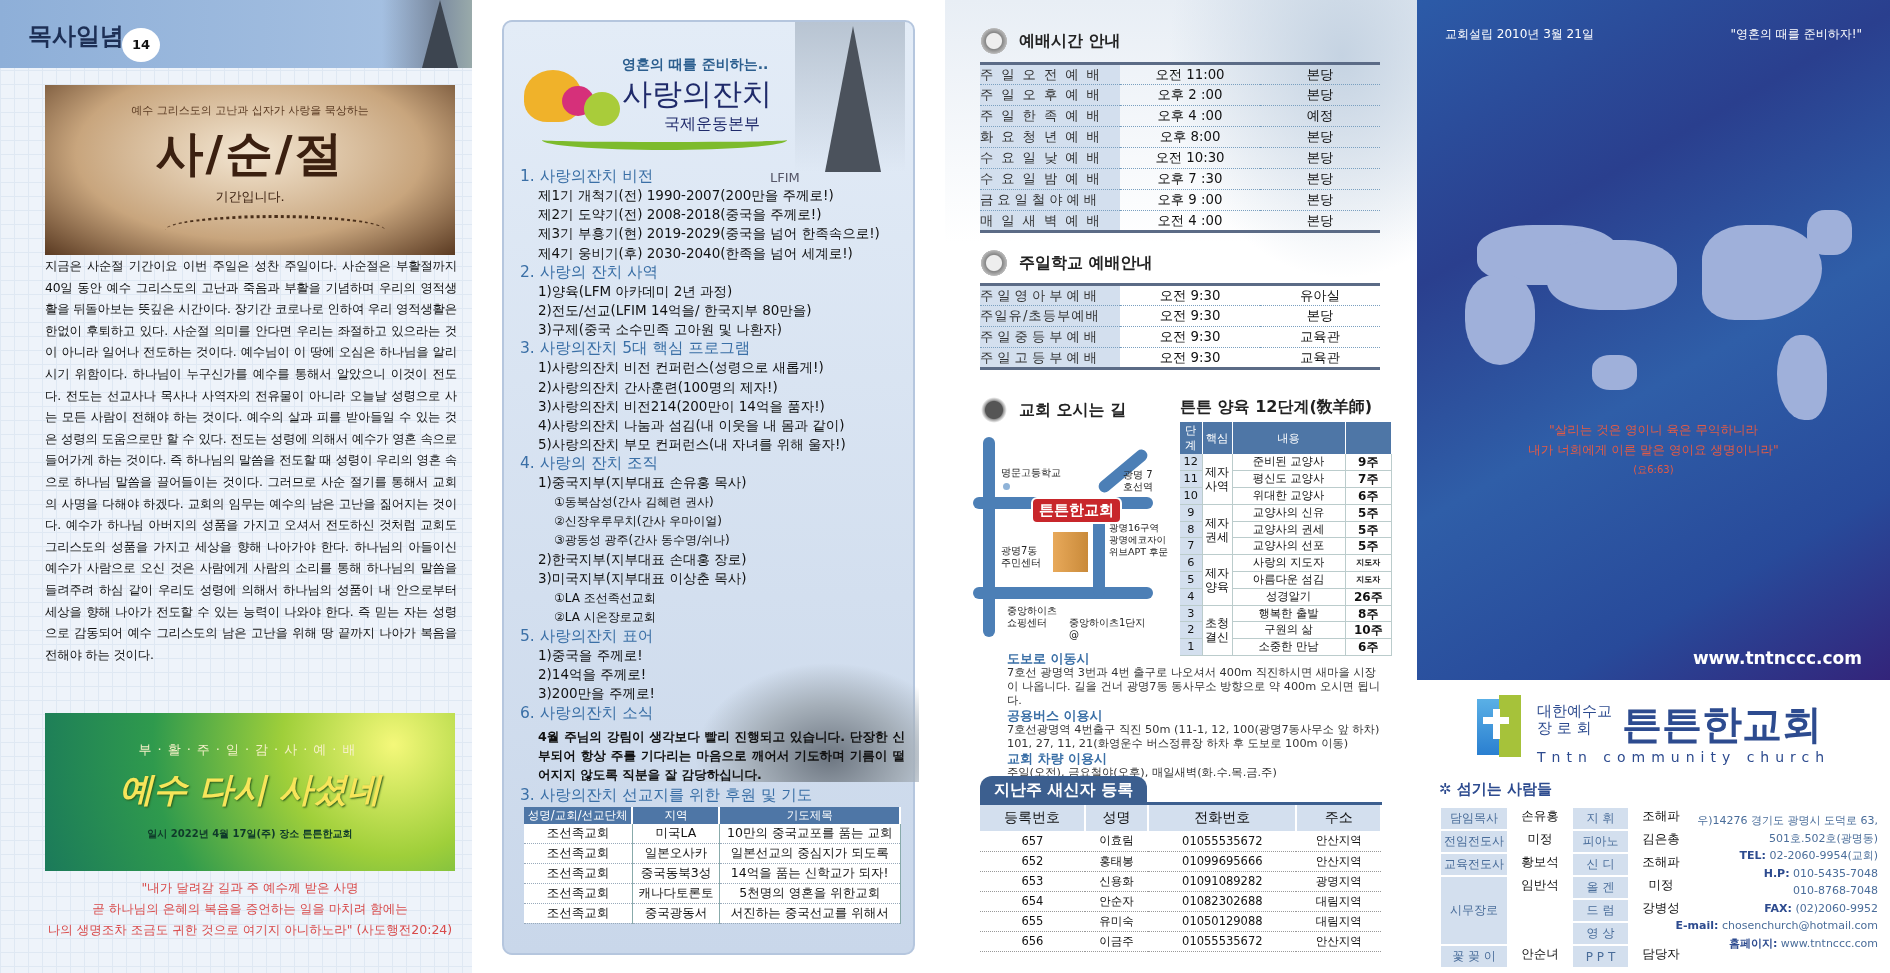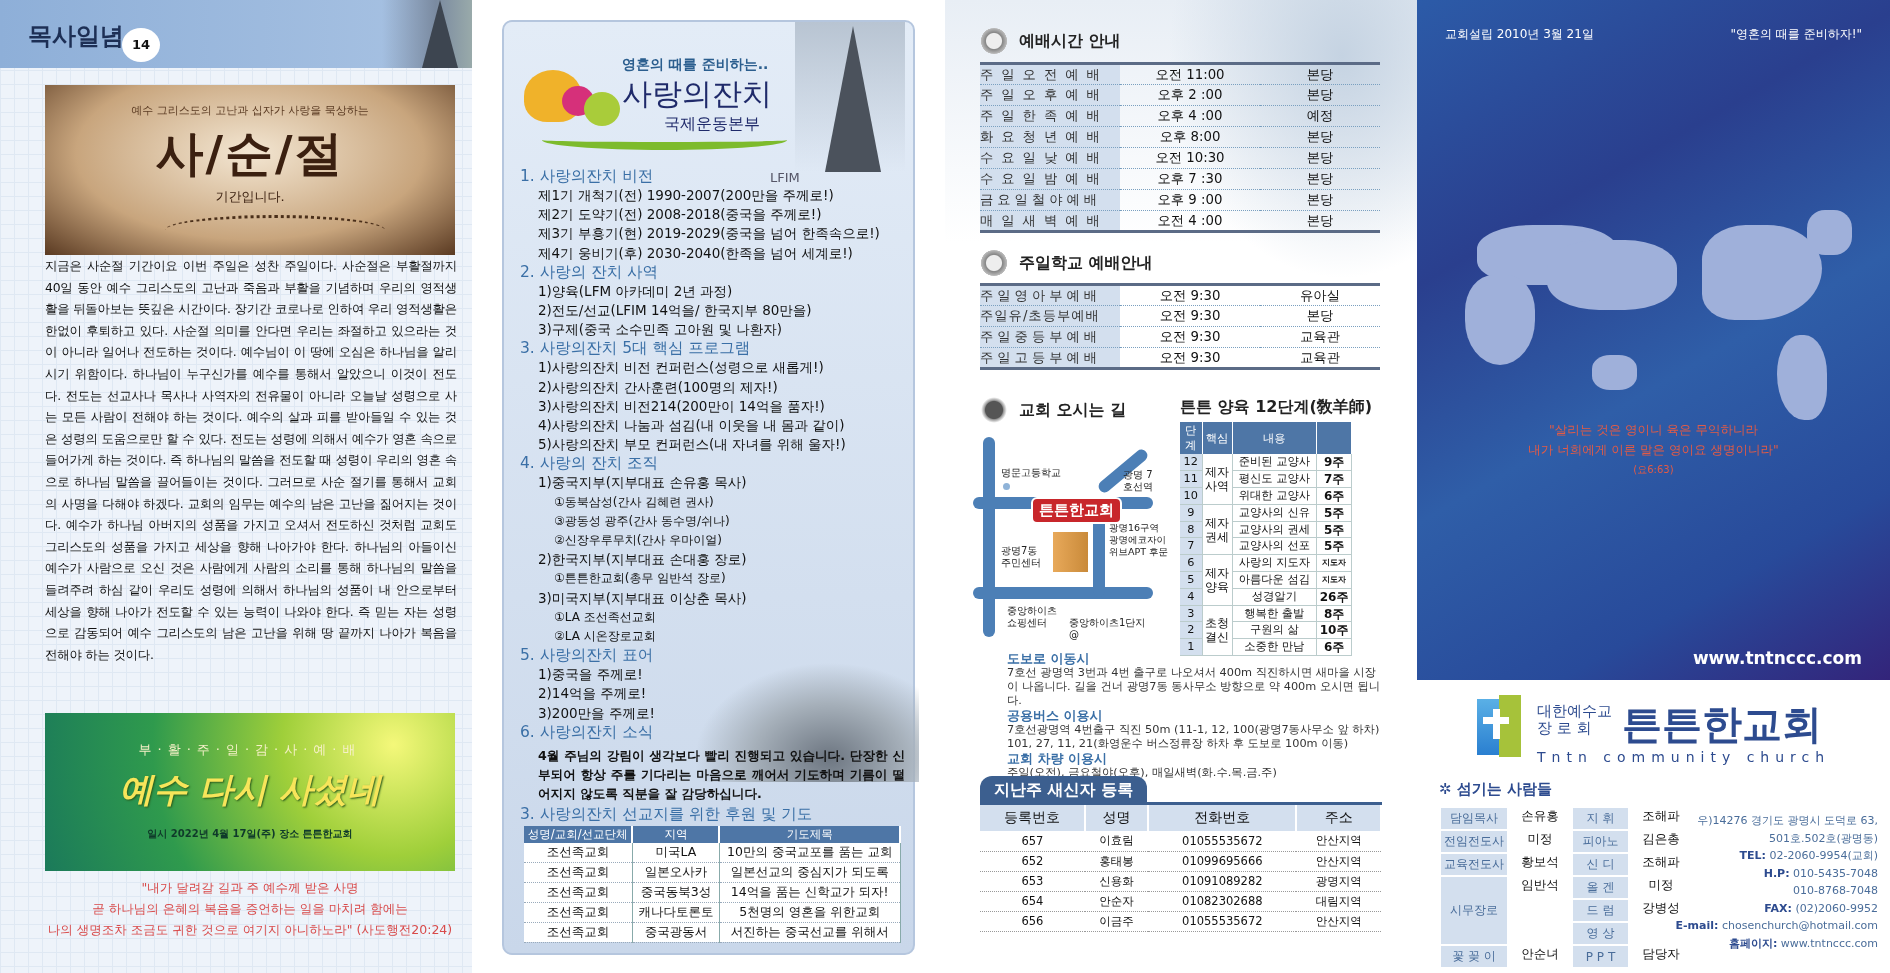--- a/index.html
+++ b/index.html
@@ -55,21 +55,21 @@
 .sched td{font-size:13.3px;height:21px;border-bottom:1px dotted #7aa0c0;text-align:center}
 .sched td.nm{background:#d3dfee;width:140px;letter-spacing:8px;color:#333;text-align:left;padding-left:0;white-space:nowrap}
 .sched td.tm{width:140px}
 .map{position:absolute;left:28px;top:437px;width:180px;height:205px}
 .road{position:absolute;background:#4c7fb6;border-radius:8px}
 .map-lbl{position:absolute;font-size:10px;color:#222;line-height:12px}
 .map-dot{position:absolute;width:7px;height:7px;border-radius:50%;background:#8fb3d8}
 .church-tag{position:absolute;left:58px;top:60px;background:#c8262b;color:#fff;font-weight:bold;font-size:15px;padding:2px 6px;border-radius:6px;border:2px solid #fff}
 .bldg{position:absolute;left:80px;top:95px;width:35px;height:40px;background:linear-gradient(90deg,#e8a95a,#c98a3a)}
 .step-title{position:absolute;left:1180px;top:397px;font-size:16px;font-weight:bold;color:#222}
-.steps{position:absolute;left:1180px;top:422px;width:172px;border-collapse:collapse;font-size:11.3px}
+.steps{position:absolute;left:1180px;top:422px;width:212px;border-collapse:collapse;font-size:11.3px}
 .steps th{background:#4e76a6;color:#fff;font-weight:normal;padding:1px;border-right:1px solid #fff}
 .steps td{text-align:center;border-bottom:1px solid #bcc;border-right:1px solid #bcc;height:16.8px;line-height:14px}
 .steps td.n{background:#d3dfee;width:22px}
 .steps td.g{width:30px;font-size:12px}
 .steps td.w{font-size:12px;font-weight:bold}
 .steps td.w.sm{font-size:8px}
 .dir{position:absolute;left:1007px;top:651px;width:375px;font-size:11.3px;line-height:14px;color:#333}
 .dir .h{color:#3a6fa6;font-weight:bold;font-size:13px;line-height:15px}
 .nr-tab{position:absolute;left:980px;top:776px;background:#3c5f8f;color:#fff;font-size:16px;font-weight:bold;padding:4px 14px;border-radius:12px 12px 0 0}
 .nr-line{position:absolute;left:980px;top:802px;width:402px;height:3px;background:#3c5f8f}
@@ -156,24 +156,23 @@
       <div class="sec-i">3)구제(중국 소수민족 고아원 및 나환자)</div>
       <div class="sec-h">3. 사랑의잔치 5대 핵심 프로그램</div>
       <div class="sec-i">1)사랑의잔치 비전 컨퍼런스(성령으로 새롭게!)</div>
       <div class="sec-i">2)사랑의잔치 간사훈련(100명의 제자!)</div>
       <div class="sec-i">3)사랑의잔치 비전214(200만이 14억을 품자!)</div>
       <div class="sec-i">4)사랑의잔치 나눔과 섬김(내 이웃을 내 몸과 같이)</div>
       <div class="sec-i">5)사랑의잔치 부모 컨퍼런스(내 자녀를 위해 울자!)</div>
       <div class="sec-h">4. 사랑의 잔치 조직</div>
       <div class="sec-i">1)중국지부(지부대표 손유홍 목사)</div>
       <div class="sec-i2">①동북삼성(간사 김혜련 권사)</div>
+      <div class="sec-i2">②신장우루무치(간사 우마이얼)</div>
       <div class="sec-i2">③광동성 광주(간사 동수명/쉬나)</div>
-      <div class="sec-i2">②신장우루무치(간사 우마이얼)</div>
       <div class="sec-i">2)한국지부(지부대표 손대홍 장로)</div>
-      <div class="sec-i2">①튼튼한교회(총무 임반석 장로)</div>
       <div class="sec-i">3)미국지부(지부대표 이상춘 목사)</div>
       <div class="sec-i2">①LA 조선족선교회</div>
       <div class="sec-i2">②LA 시온장로교회</div>
       <div class="sec-h">5. 사랑의잔치 표어</div>
       <div class="sec-i">1)중국을 주께로!</div>
       <div class="sec-i">2)14억을 주께로!</div>
       <div class="sec-i">3)200만을 주께로!</div>
       <div class="sec-h">6. 사랑의잔치 소식</div>
       <div class="sec-para">4월 주님의 강림이 생각보다 빨리 진행되고 있습니다. 단장한 신부되어 항상 주를 기다리는 마음으로 깨어서 기도하며 기름이 떨어지지 않도록 직분을 잘 감당하십니다.</div>
       <div class="sec-h">3. 사랑의잔치 선교지를 위한 후원 및 기도</div>
@@ -426,20 +425,26 @@
     <tr>
           <td>653</td>
           <td>신용화</td>
           <td>01091089282</td>
           <td>광명지역</td>
         </tr>
     <tr>
           <td>654</td>
           <td>안순자</td>
           <td>01082302688</td>
+          <td>대림지역</td>
+        </tr>
+    <tr>
+          <td>655</td>
+          <td>유미숙</td>
+          <td>01050129088</td>
           <td>대림지역</td>
         </tr>
     <tr>
           <td>656</td>
           <td>이금주</td>
           <td>01055535672</td>
           <td>안산지역</td>
         </tr>
   </tbody>
     </table>

